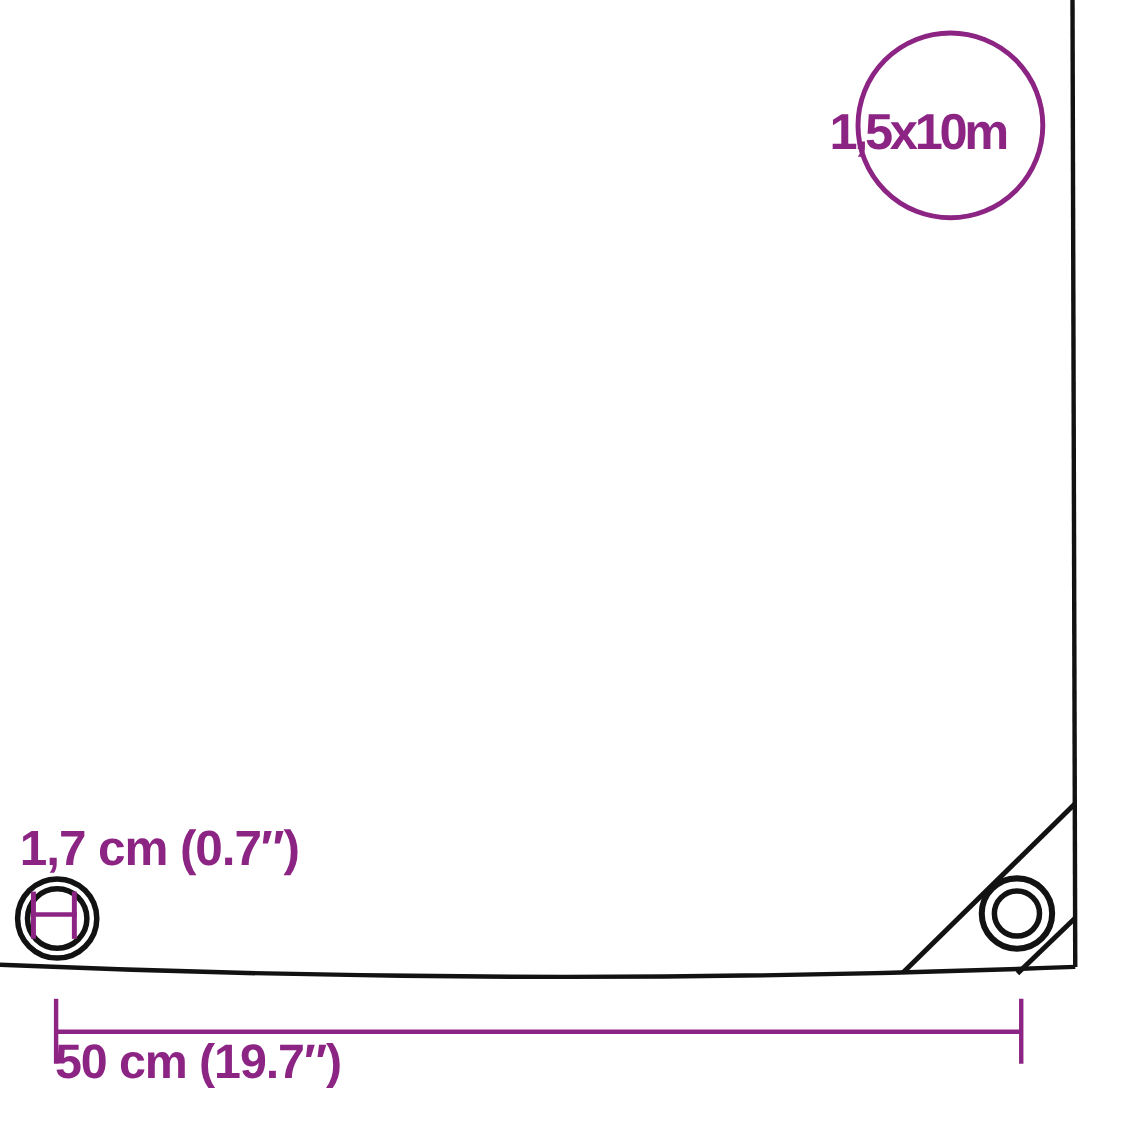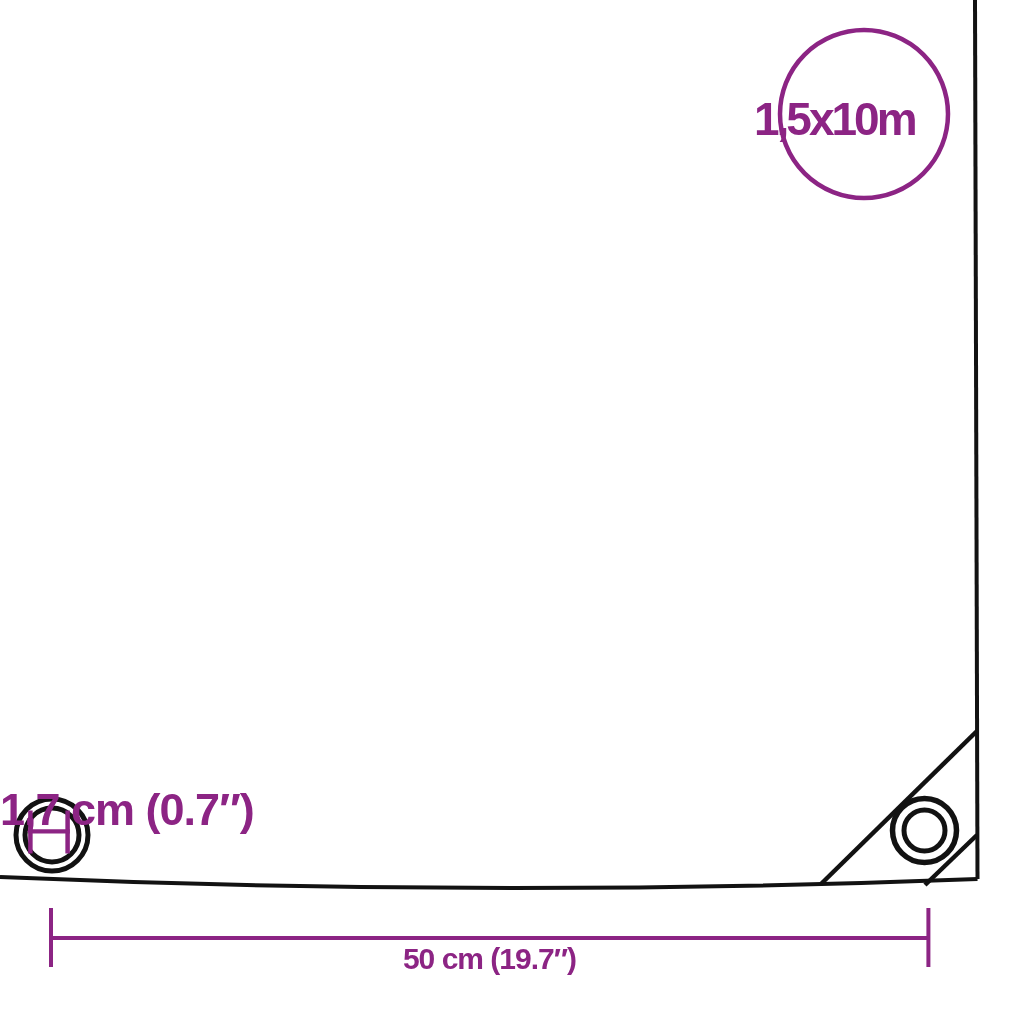--- a/index.html
+++ b/index.html
@@ -29,32 +29,30 @@
   }
   .badge-label {
     left: 754px;
     top: 96px;
     width: 220px;
     text-align: left;
     font-size: 46px;
     letter-spacing: -3px;
   }
   .eyelet-label {
-    left: 0;
+    left: 18px;
     top: 748px;
     font-size: 45px;
     letter-spacing: -1px;
-    margin-top: 39px;
   }
   .width-label {
     left: 50px;
     top: 944px;
     width: 879px;
-    text-align: center;
-    font-size: 30px;
+    font-size: 44px;
     letter-spacing: -1px;
   }
 </style>
 </head>
 <body>
 
 <div class="canvas">
 
   <svg width="1024" height="1024" viewBox="0 0 1024 1024">
 

